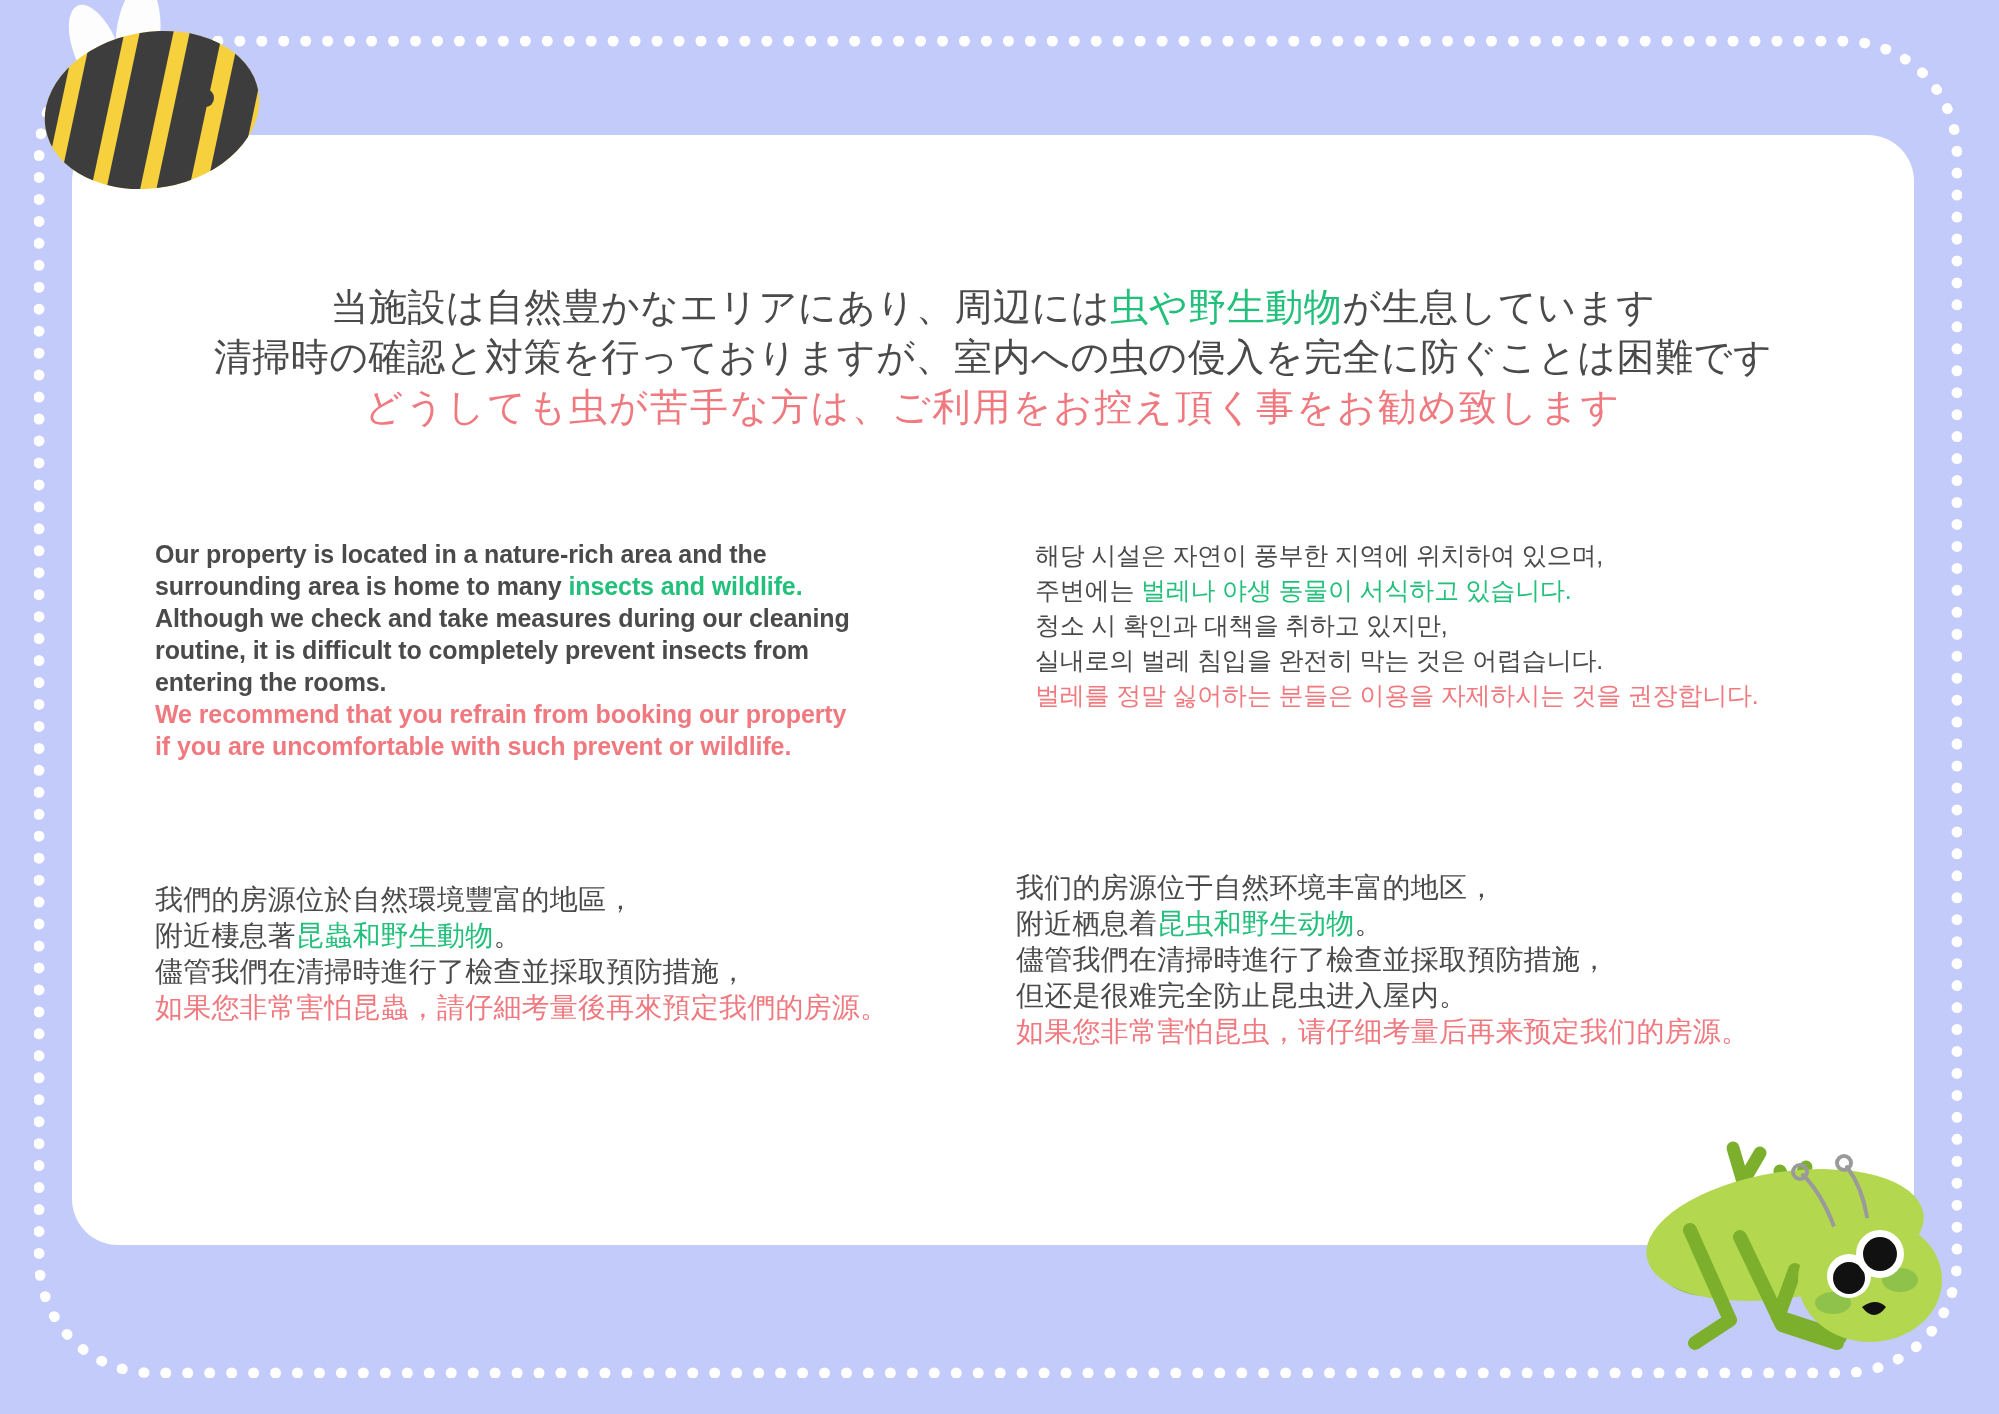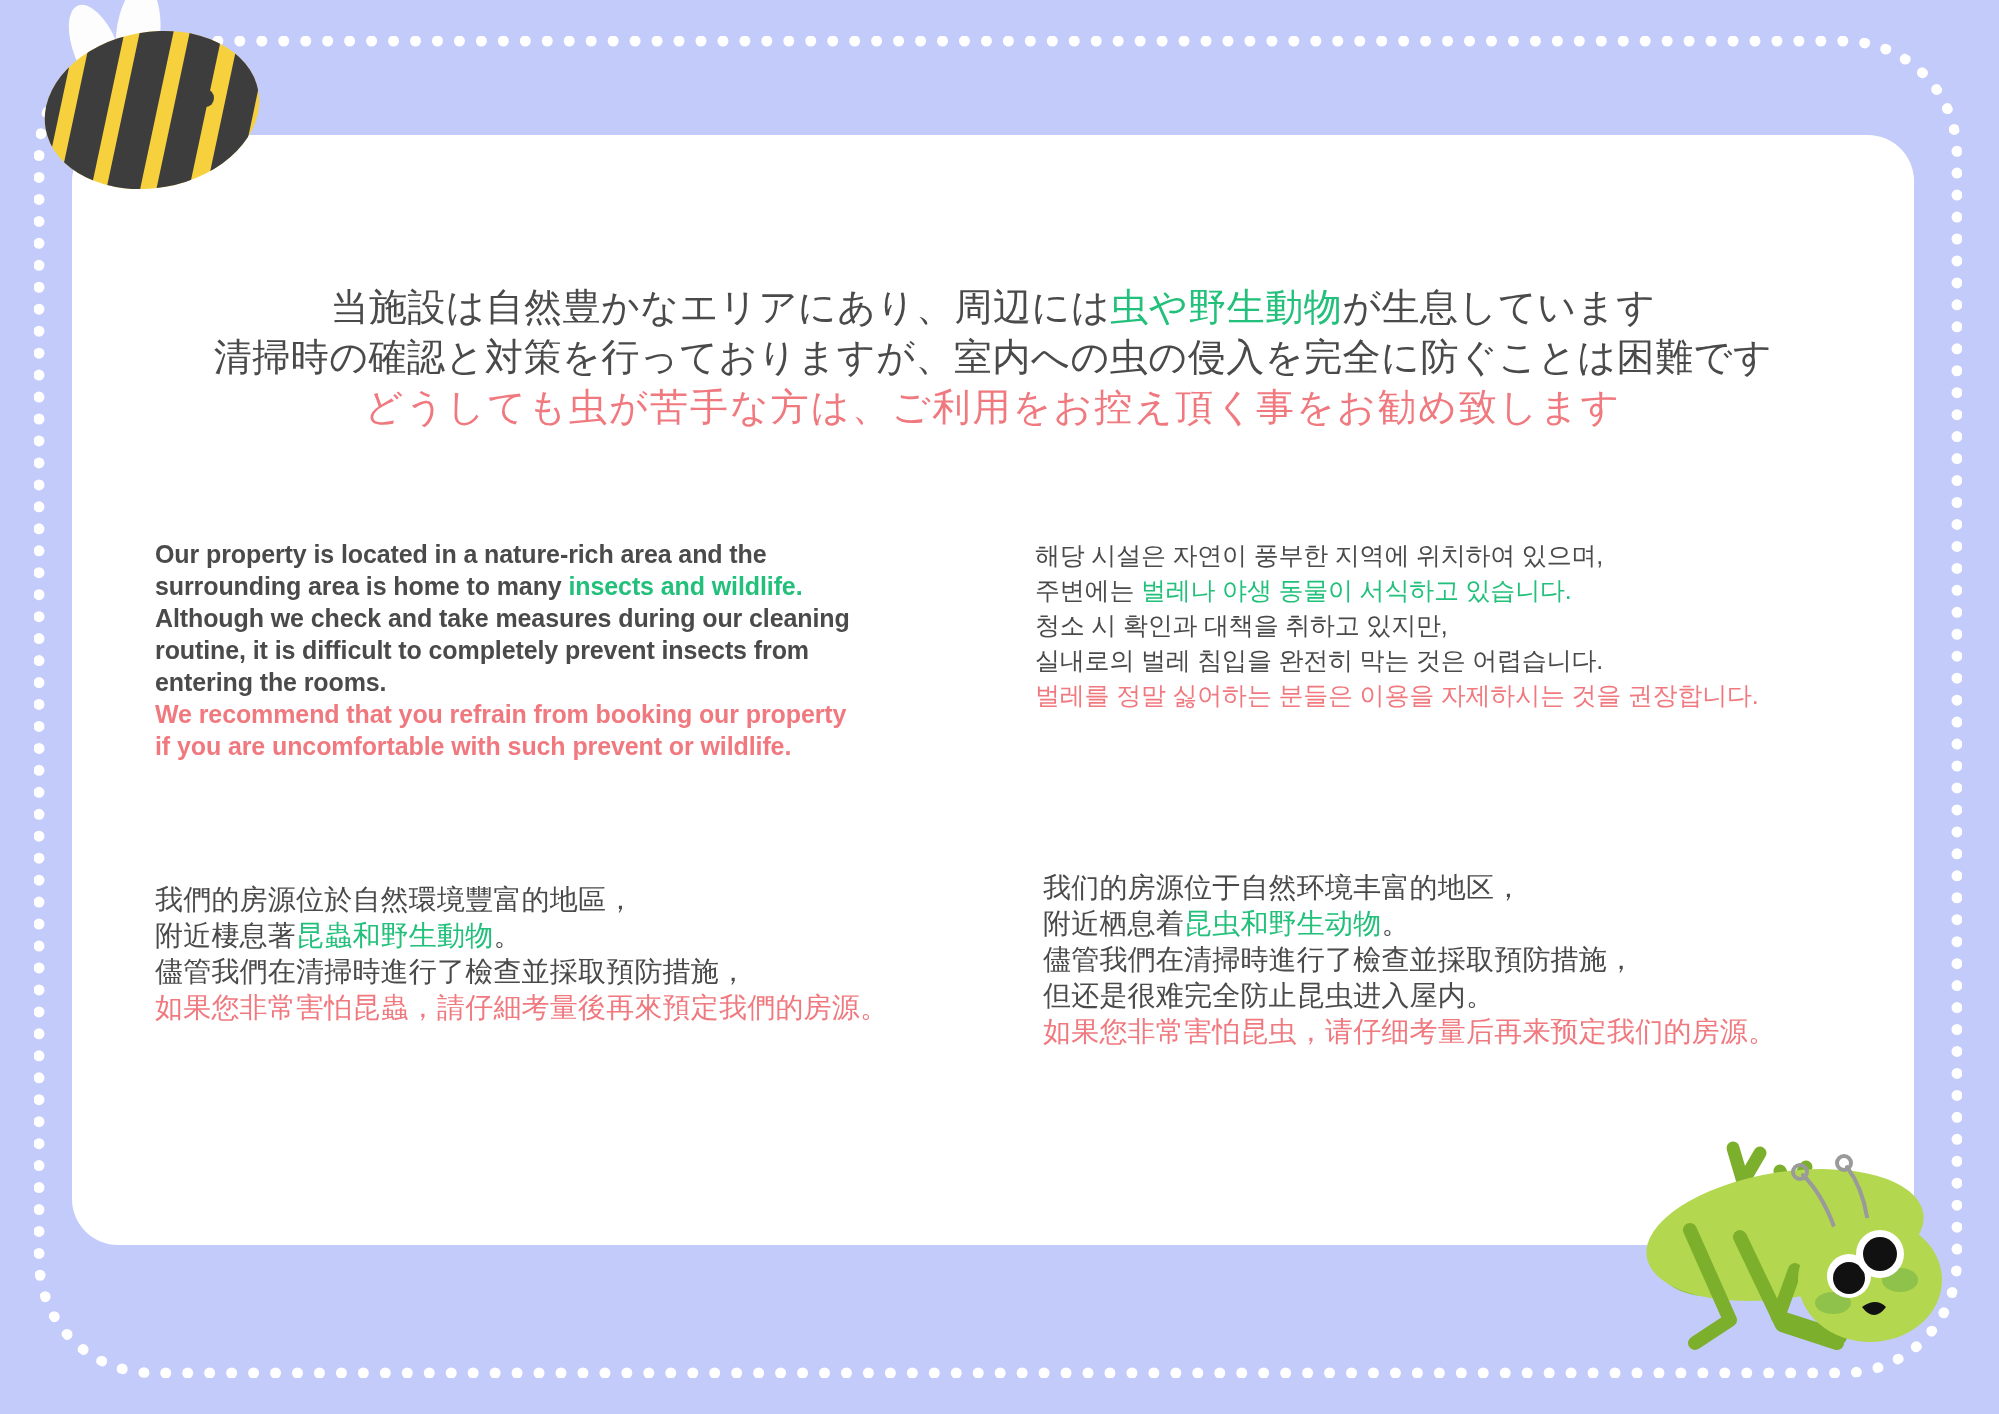--- a/index.html
+++ b/index.html
@@ -72,21 +72,21 @@
   .hl-red { color: #f0797f; }
 
   
   .col {
     position: absolute;
     z-index: 6;
   }
   .col-en  { left: 155px;  top: 538px; width: 820px; }
   .col-ko  { left: 1035px; top: 538px; width: 830px; }
   .col-zht { left: 155px;  top: 882px; width: 820px; }
-  .col-zhs { left: 1043px; top: 870px; width: 830px; }
+  .col-zhs { left: 1016px; top: 870px; width: 830px; }
 
   .body-line {
     color: #4a4a4a;
     white-space: nowrap;
   }
   .col-en .body-line {
     font-size: 25px;
     line-height: 32px;
     font-weight: 600;
     letter-spacing: -0.1px;

